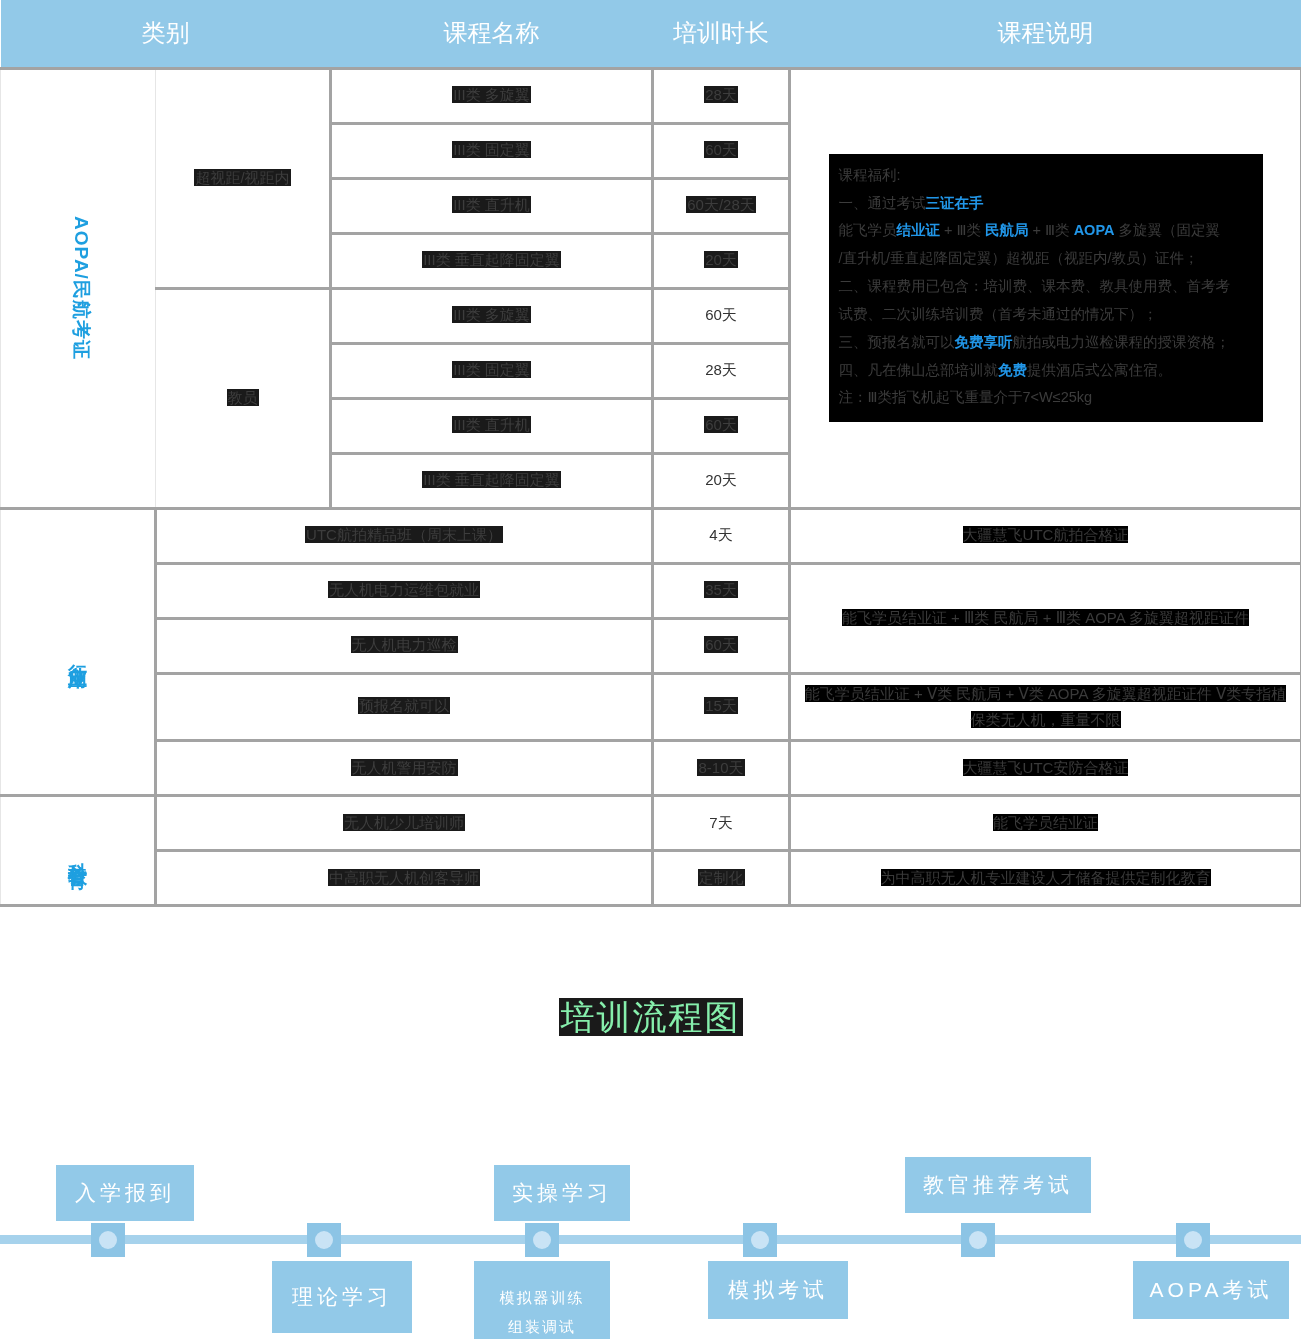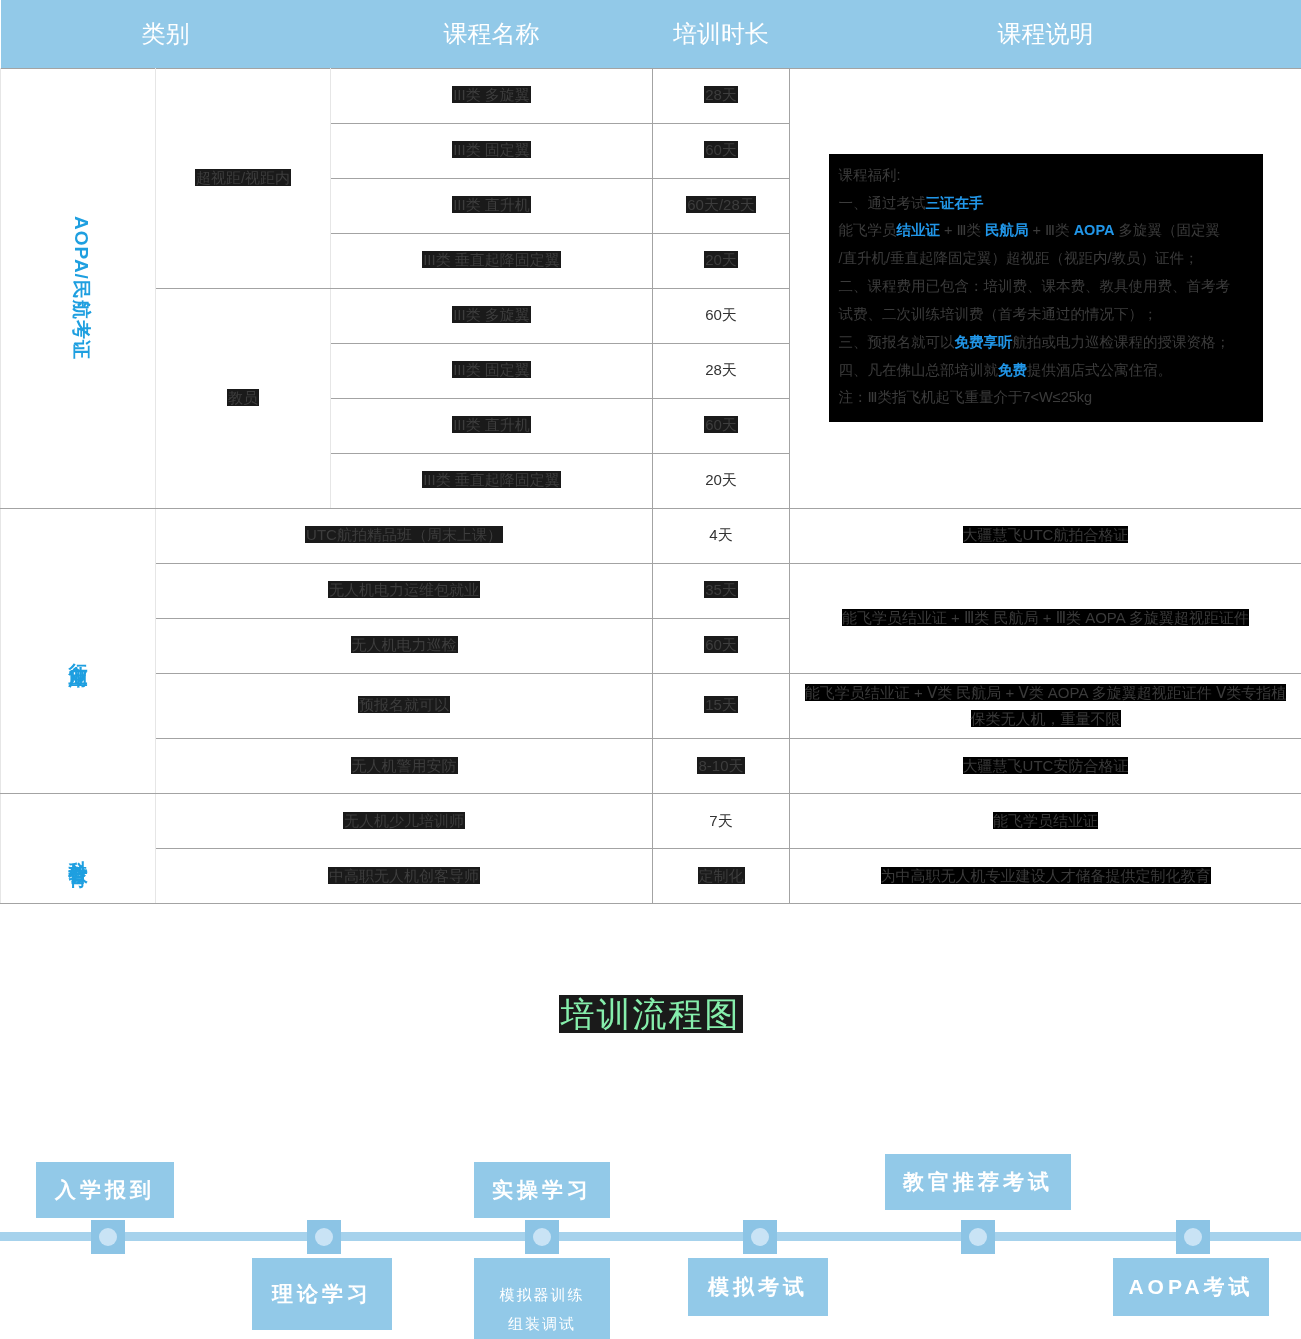--- a/index.html
+++ b/index.html
@@ -29,21 +29,21 @@
     font-size: 24px;
     font-weight: normal;
     height: 68px;
     border: none;
     vertical-align: middle;
     text-align: center;
   }
   .hdr-sep { border-left: 1px solid #ffffff; }
 
   .course-table td {
-    border: 1px solid #a3a3a3;
+    border: 3px solid #a3a3a3;
     text-align: center;
     vertical-align: middle;
     font-size: 15px;
     color: #333333;
     padding: 6px 8px;
     background: #ffffff;
   }
   .course-table td.cat-cell,
   .course-table td.sub-cell {
     border-left: 1px solid #e6e6e6;
@@ -149,27 +149,28 @@
   }
   .tl-node .dot {
     width: 18px; height: 18px;
     border-radius: 50%;
     background: #c9e3f5;
   }
   .tl-box {
     position: absolute;
     background: #92c9e8;
     color: #ffffff;
-    font-weight: bold;
+    font-weight: normal;
     font-size: 21px;
     letter-spacing: 4px;
     display: flex;
     align-items: center;
     justify-content: center;
     text-align: center;
+    margin-left: 20px;
   }
   .tl-box.above { bottom: auto; }
   .tl-sublist {
     position: absolute;
     background: #92c9e8;
     color: #ffffff;
     font-size: 15px;
     letter-spacing: 2px;
     line-height: 1.95;
     text-align: center;

